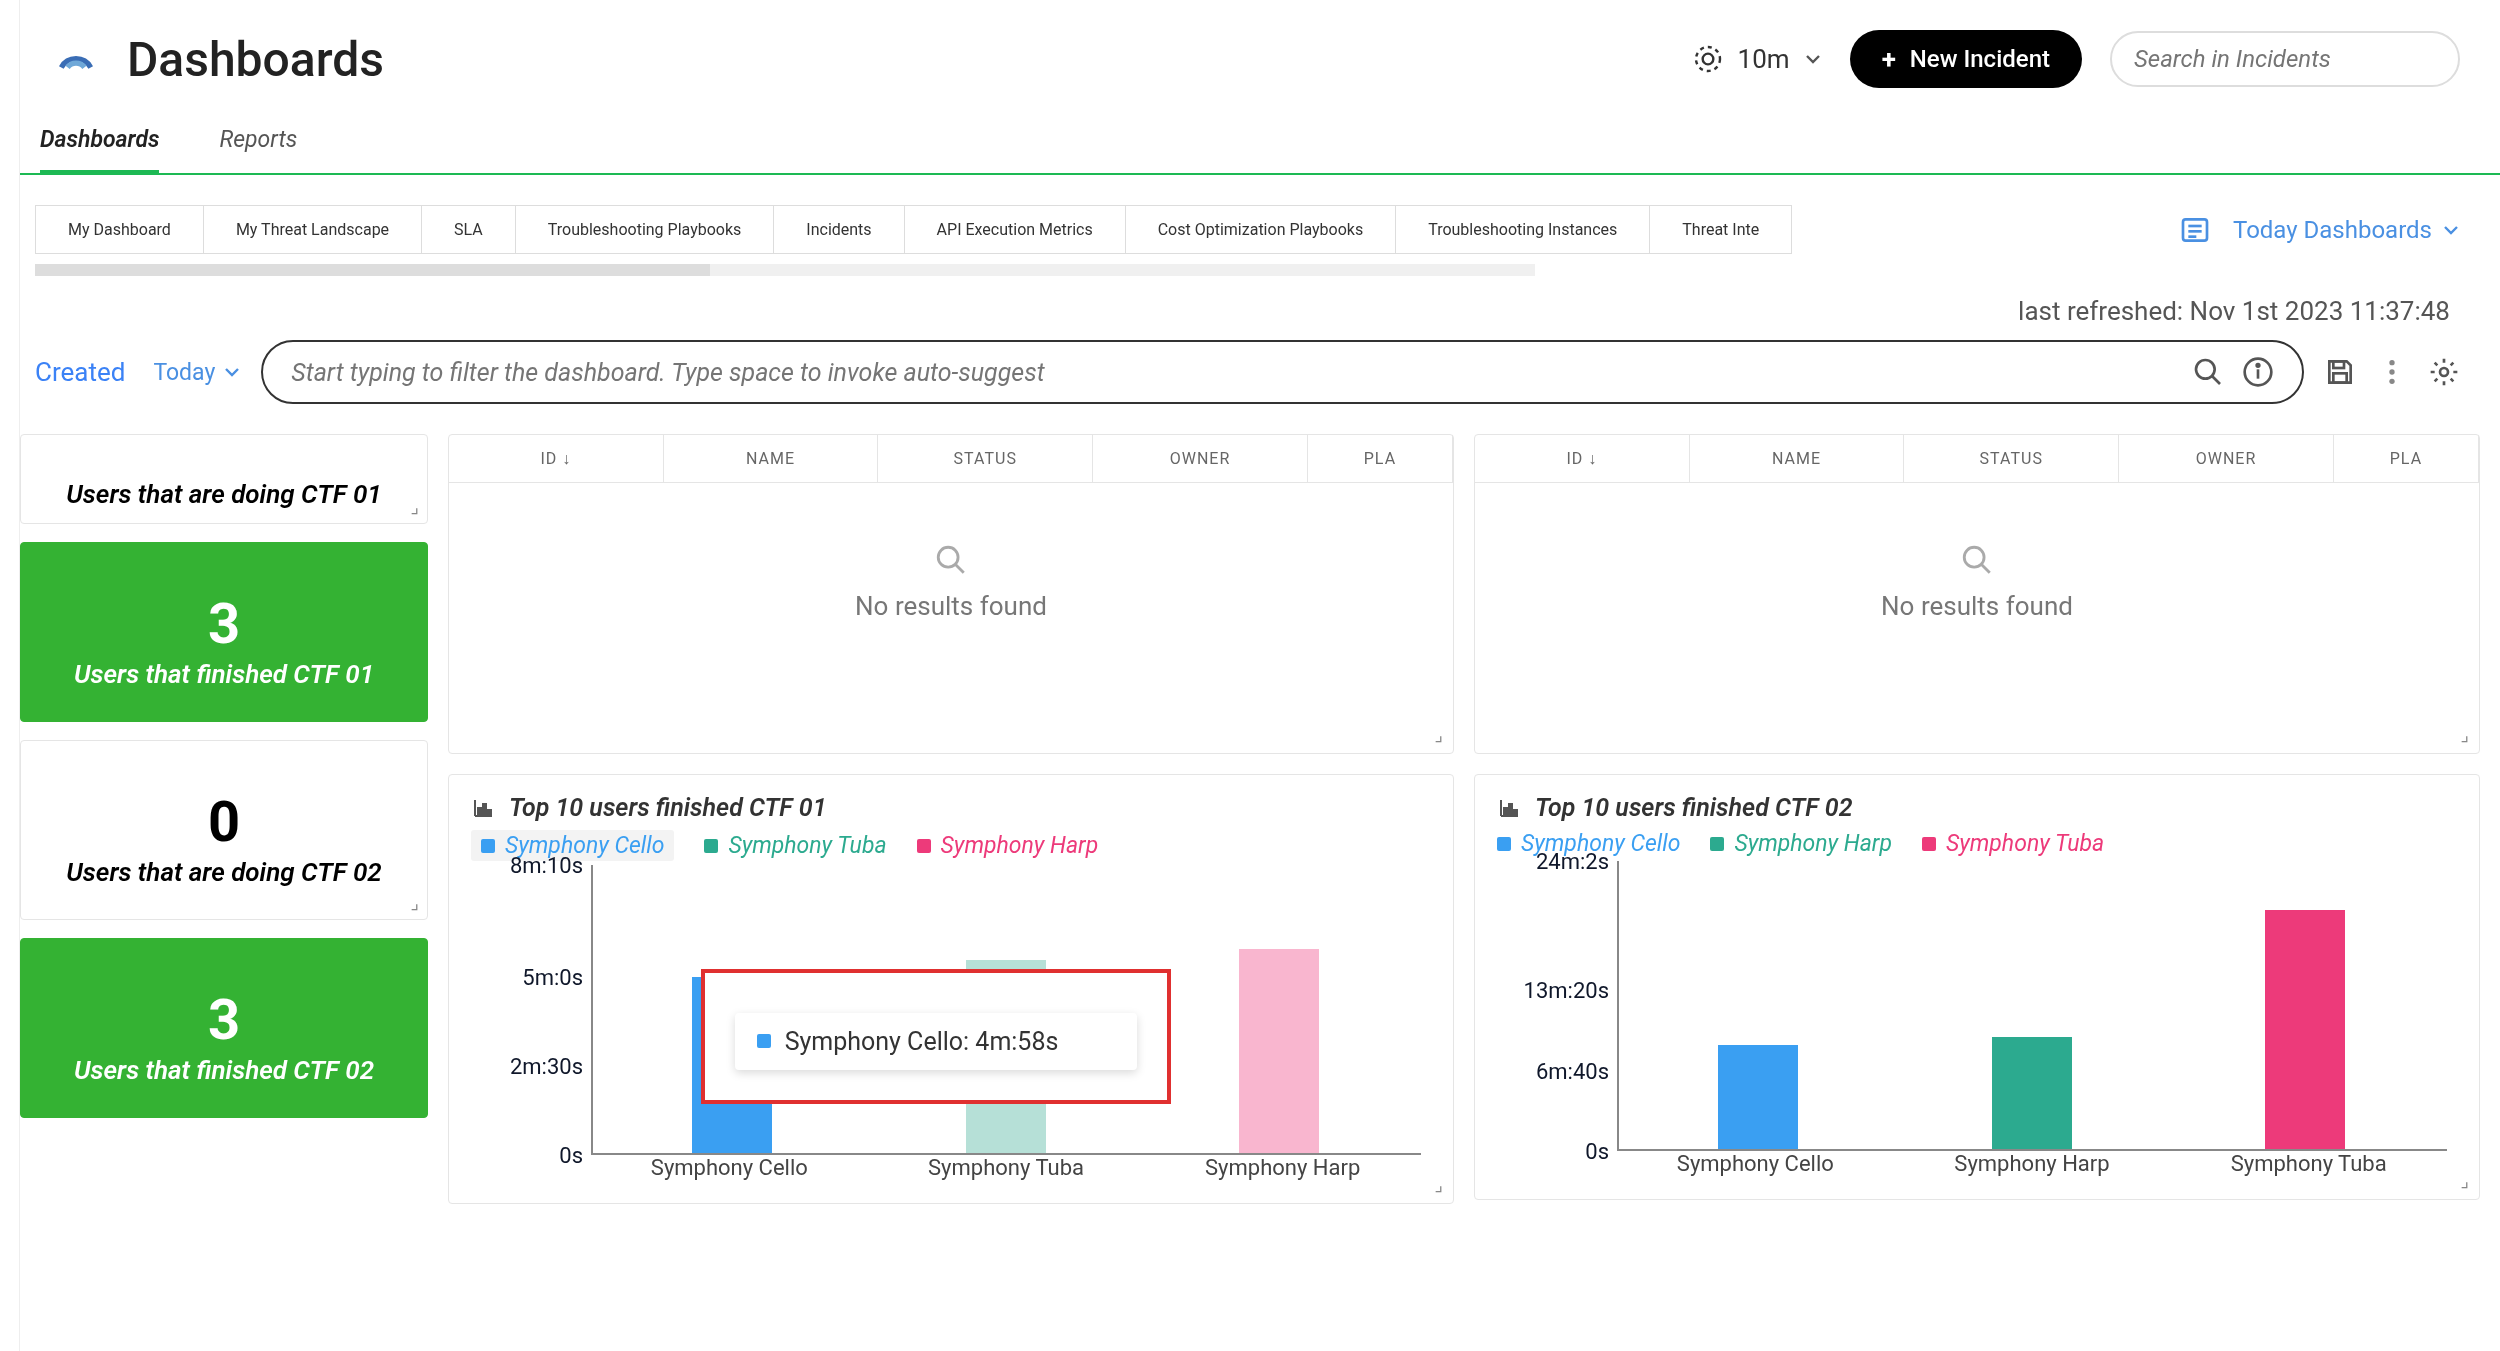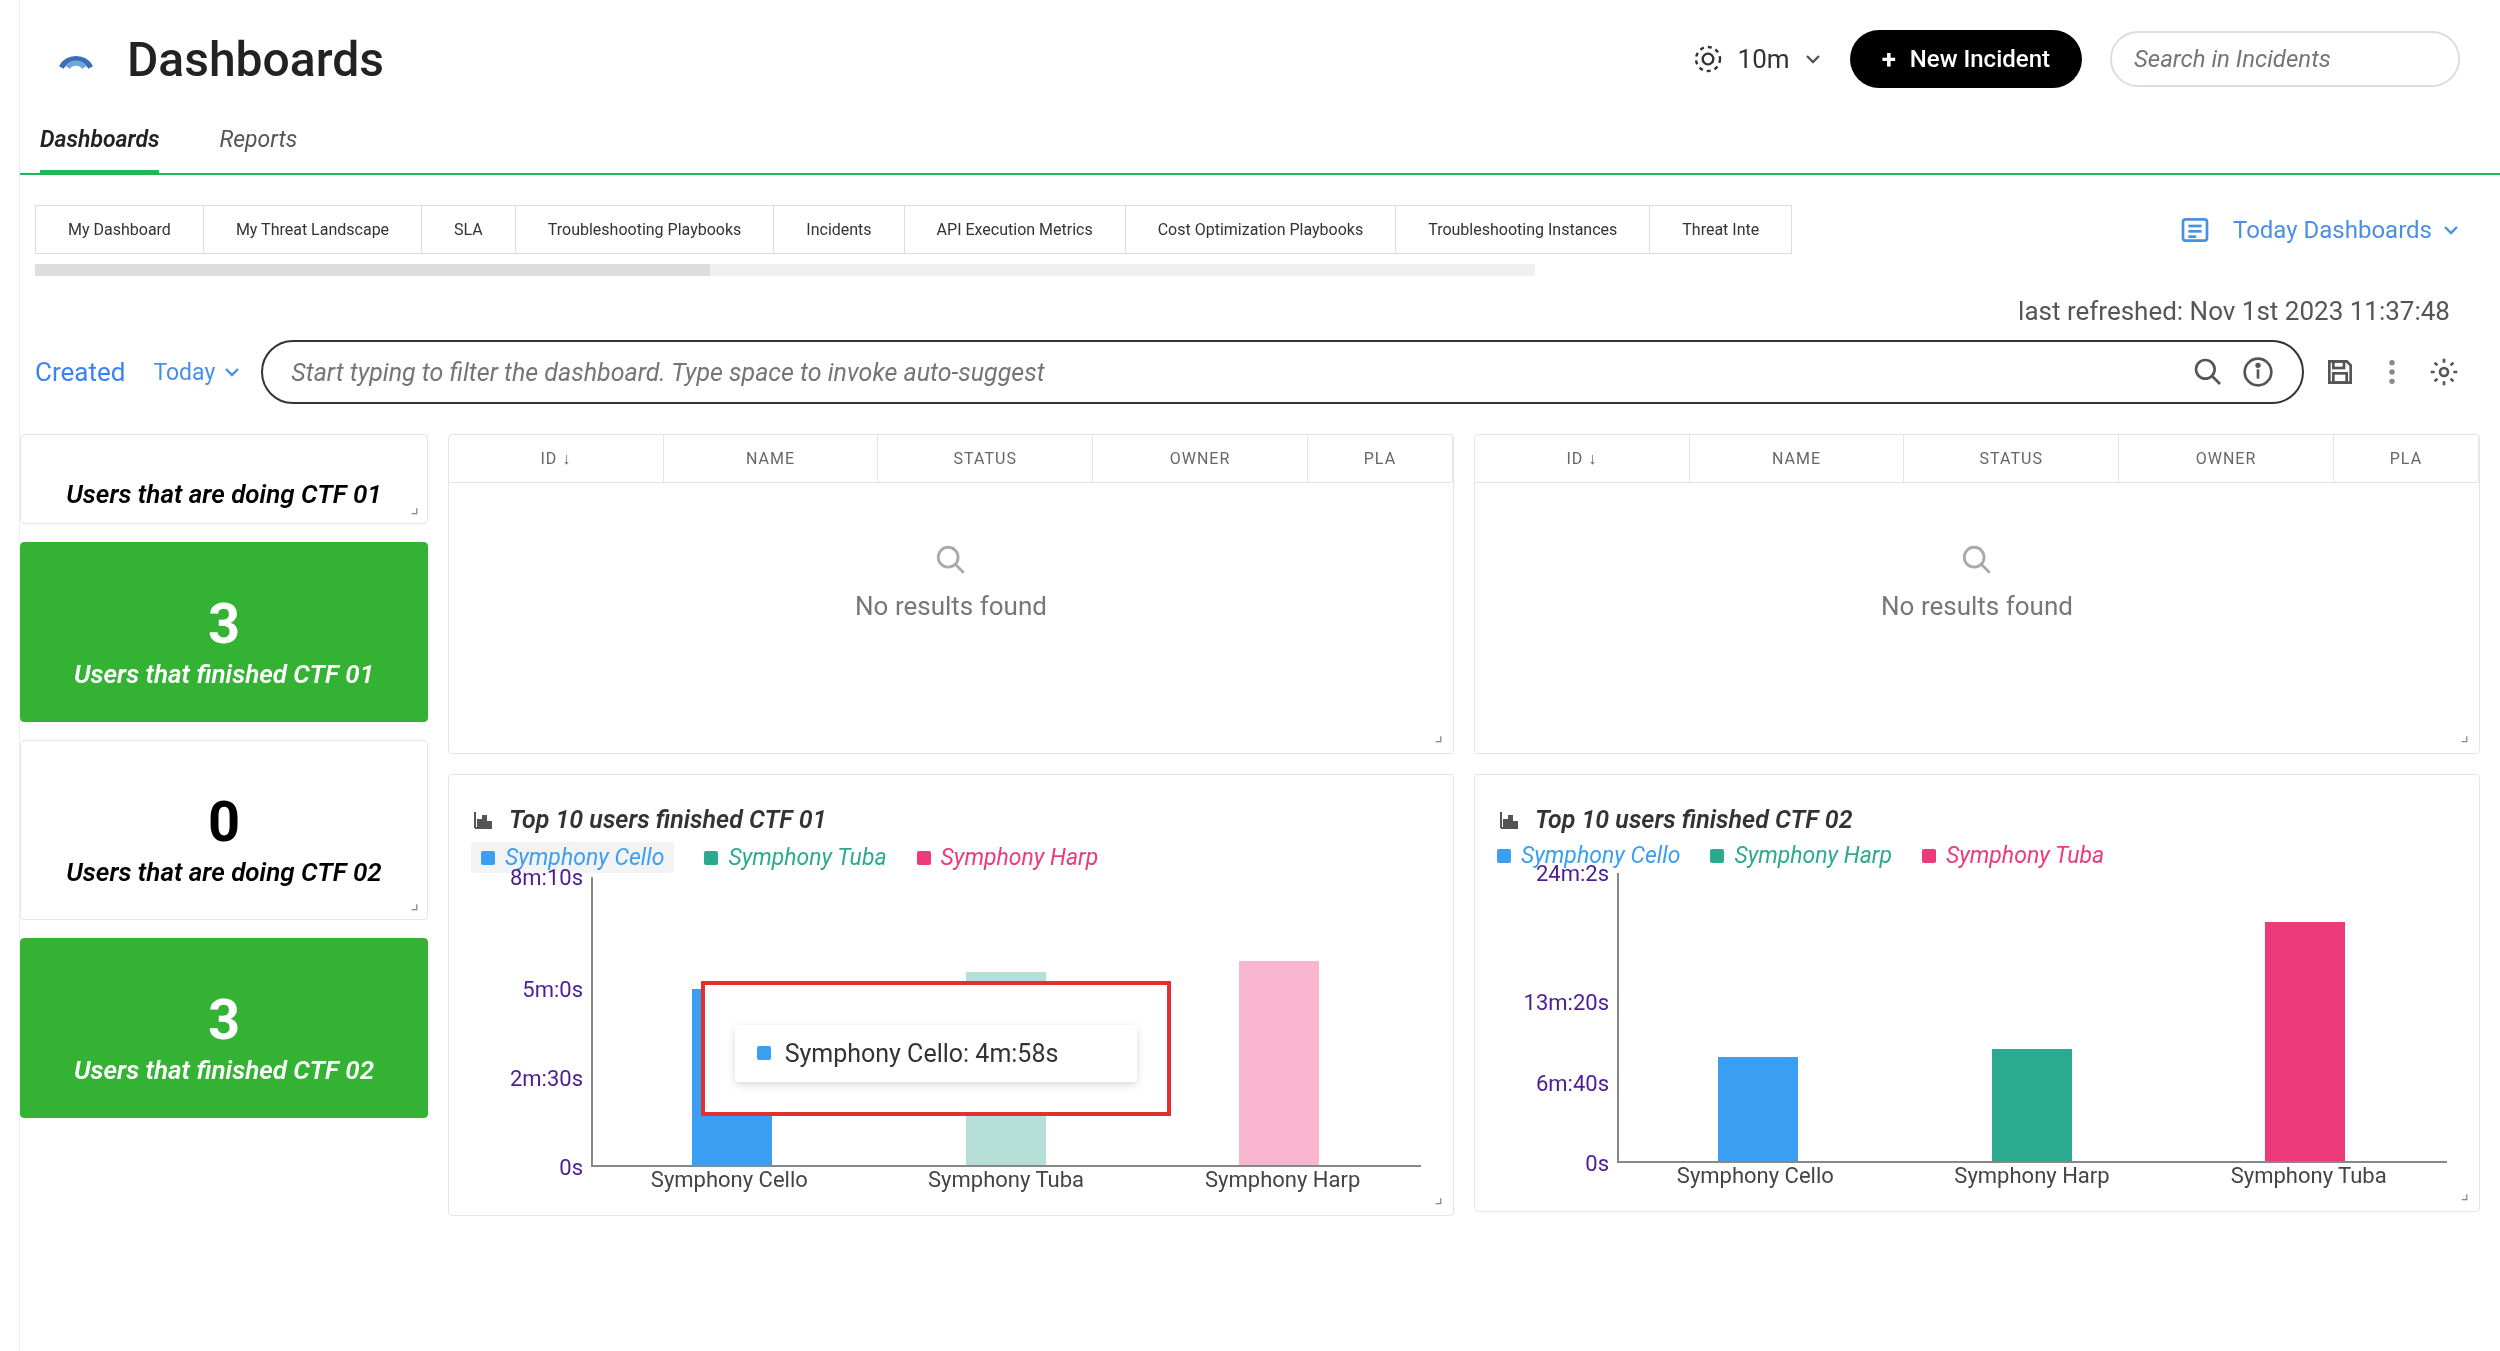--- a/index.html
+++ b/index.html
@@ -43,29 +43,29 @@
 .stat-num { font-size: 56px; font-weight: 700; }
 .stat-label { font-size: 26px; font-style: italic; font-weight: 600; margin-top: 2px; }
 .resize-handle { position: absolute; bottom: 6px; right: 8px; color: #888; font-size: 18px; }
 .panel { background: #fff; border: 1px solid #e5e5e5; border-radius: 4px; padding: 0; position: relative; }
 .table-panel { min-height: 320px; }
 .table-head { display: flex; border-bottom: 1px solid #e5e5e5; }
 .th { padding: 14px 20px; font-size: 16px; letter-spacing: 1px; color: #666; border-right: 1px solid #e5e5e5; text-align: center; flex: 1; }
 .no-results { text-align: center; padding: 60px 0; color: #777; font-size: 26px; }
 .no-results .mag { display: block; margin: 0 auto 14px auto; width: 34px; height: 34px; }
 .chart-panel { padding: 18px 22px; }
-.chart-title-row { display: flex; align-items: center; gap: 14px; margin-top: 12px; }
+.chart-title-row { display: flex; align-items: center; gap: 14px; }
 .chart-title { font-style: italic; font-size: 25px; font-weight: 600; color: #333; }
 .legend { display: flex; gap: 30px; margin-top: 8px; font-size: 23px; font-style: italic; }
 .legend-item { display: flex; align-items: center; gap: 10px; cursor: pointer; }
 .legend-item.sel { background: #f3f3f3; padding: 2px 10px; border-radius: 3px; }
 .sw { width: 14px; height: 14px; border-radius: 2px; }
 .chart-area { position: relative; height: 320px; margin-top: 4px; }
 .y-axis { position: absolute; left: 0; top: 0; bottom: 30px; width: 120px; }
-.y-tick { position: absolute; right: 8px; font-size: 22px; color: #4c1d95; transform: translateY(-50%); }
+.y-tick { position: absolute; right: 8px; font-size: 22px; color: #0f172a; transform: translateY(-50%); }
 .plot { position: absolute; left: 120px; right: 10px; top: 0; bottom: 30px; border-left: 2px solid #888; border-bottom: 2px solid #888; }
 .bar { position: absolute; bottom: 0; width: 80px; }
 .x-labels { position: absolute; left: 120px; right: 10px; bottom: 0; height: 30px; display: flex; }
 .x-label { flex: 1; text-align: center; font-size: 22px; color: #444; }
 .tooltip-box { position: absolute; border: 4px solid #e03030; background: #fff; padding: 40px 30px 30px 30px; }
 .tooltip-inner { background: #fff; box-shadow: 0 3px 10px rgba(0,0,0,0.15); padding: 14px 22px; font-size: 25px; color: #333; display: flex; align-items: center; gap: 14px; border-radius: 4px; }
 .panel .resize-handle { bottom: 8px; right: 10px; }
 svg { display: block; }
 </style>
 </head>

